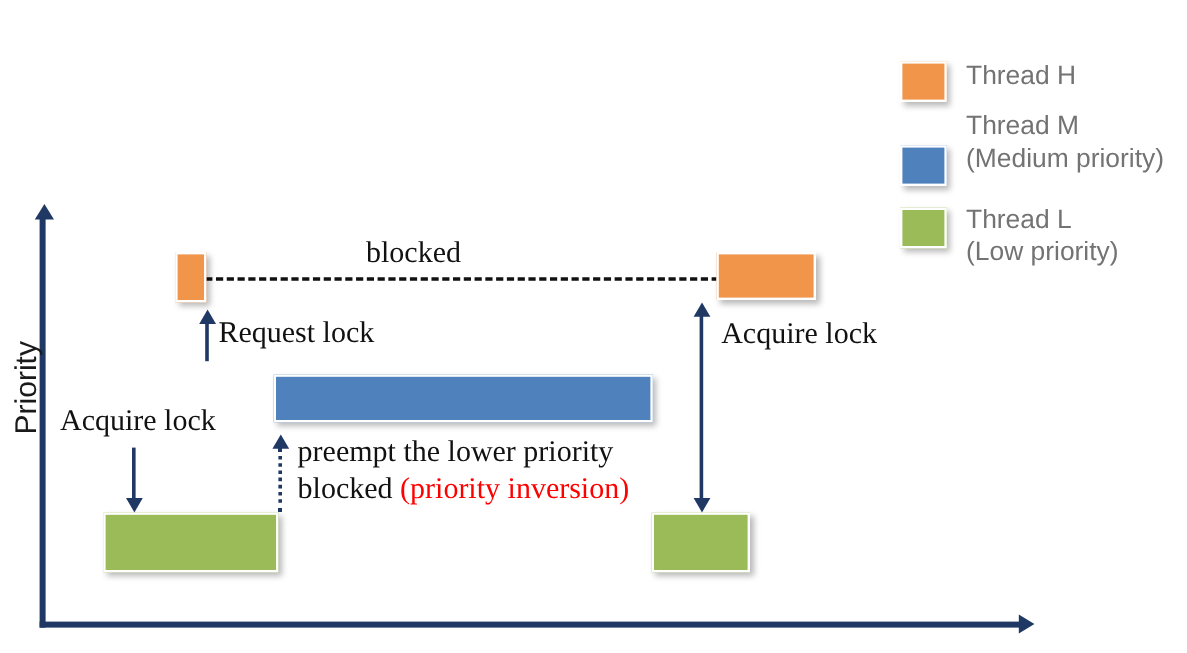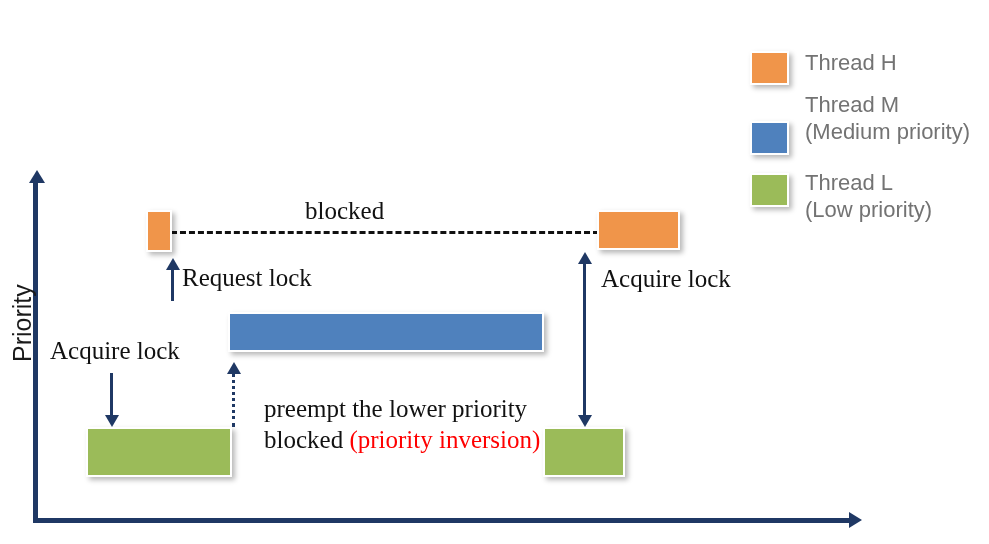--- a/index.html
+++ b/index.html
@@ -147,21 +147,21 @@
   <div class="arrow-head arrow-head-up" style="left:166px; top:258px;"></div>
   <div class="arrow-shaft" style="left:171px; top:268px; height:33px;"></div>
   <div class="label" style="left:182px; top:263px;">Request lock</div>
 
   <div class="label" style="left:50px; top:336px;">Acquire lock</div>
   <div class="arrow-shaft" style="left:110px; top:373px; height:44px;"></div>
   <div class="arrow-head arrow-head-down" style="left:105px; top:415px;"></div>
 
   <div class="arrow-head arrow-head-up" style="left:227px; top:362px;"></div>
   <div class="arrow-shaft-dotted" style="left:232px; top:373px; height:54px;"></div>
-  <div class="label" style="left:264px; top:362px;margin-top:32px;">
+  <div class="label" style="left:248px; top:362px;">
     <span>preempt the lower priority</span><br>
     <span>blocked </span><span class="inversion">(priority inversion)</span>
   </div>
 
   <div class="arrow-head arrow-head-up" style="left:578px; top:252px;"></div>
   <div class="arrow-shaft" style="left:583px; top:262px; height:155px;"></div>
   <div class="arrow-head arrow-head-down" style="left:578px; top:415px;"></div>
 
   <div class="label" style="left:601px; top:264px;">Acquire lock</div>
 

